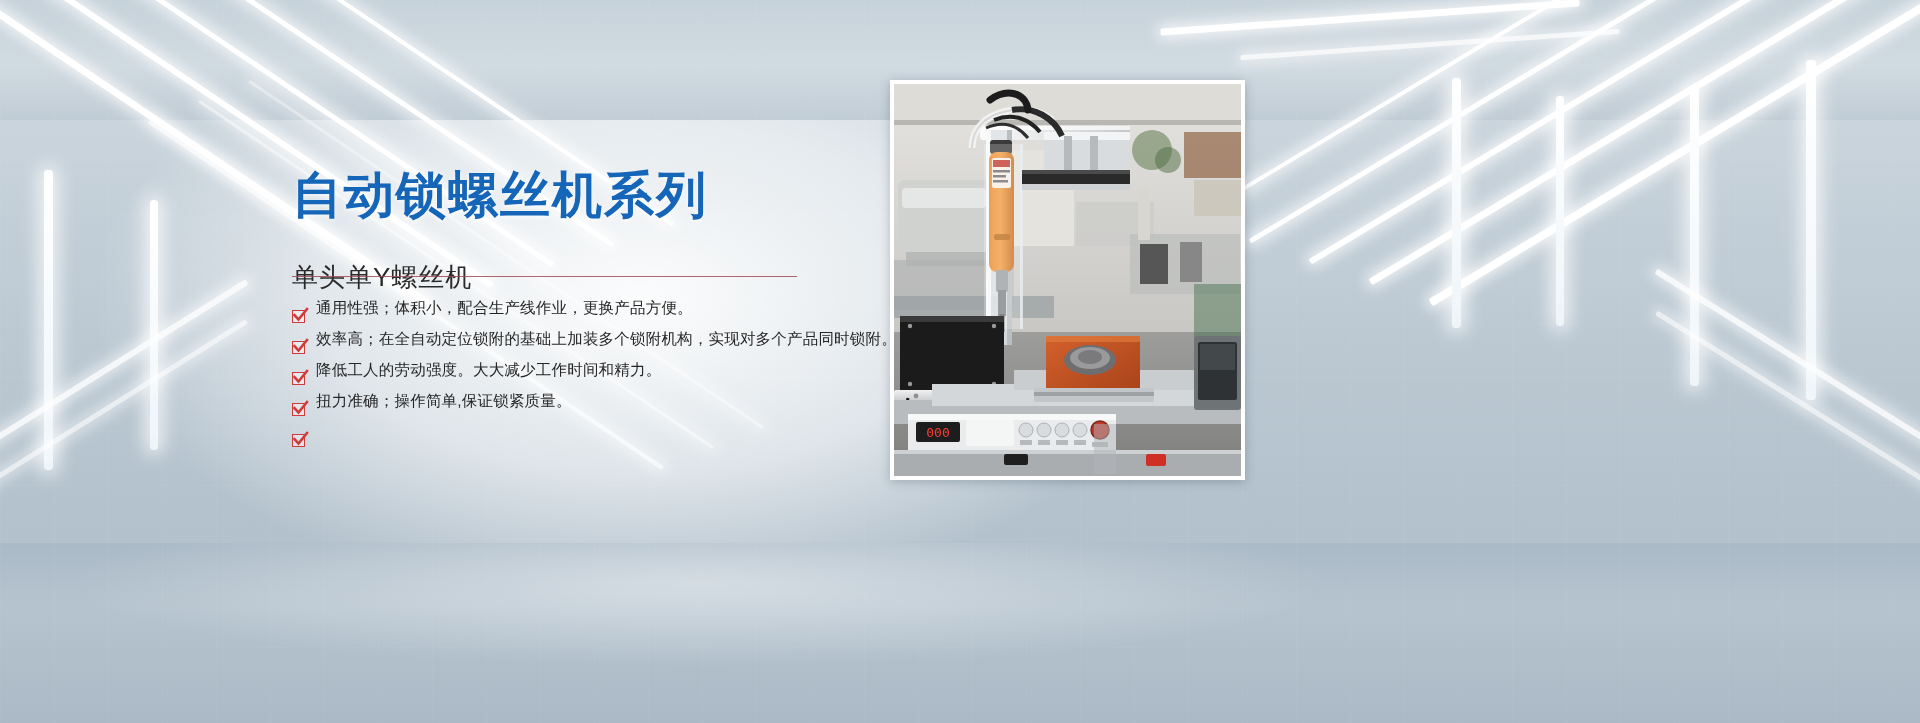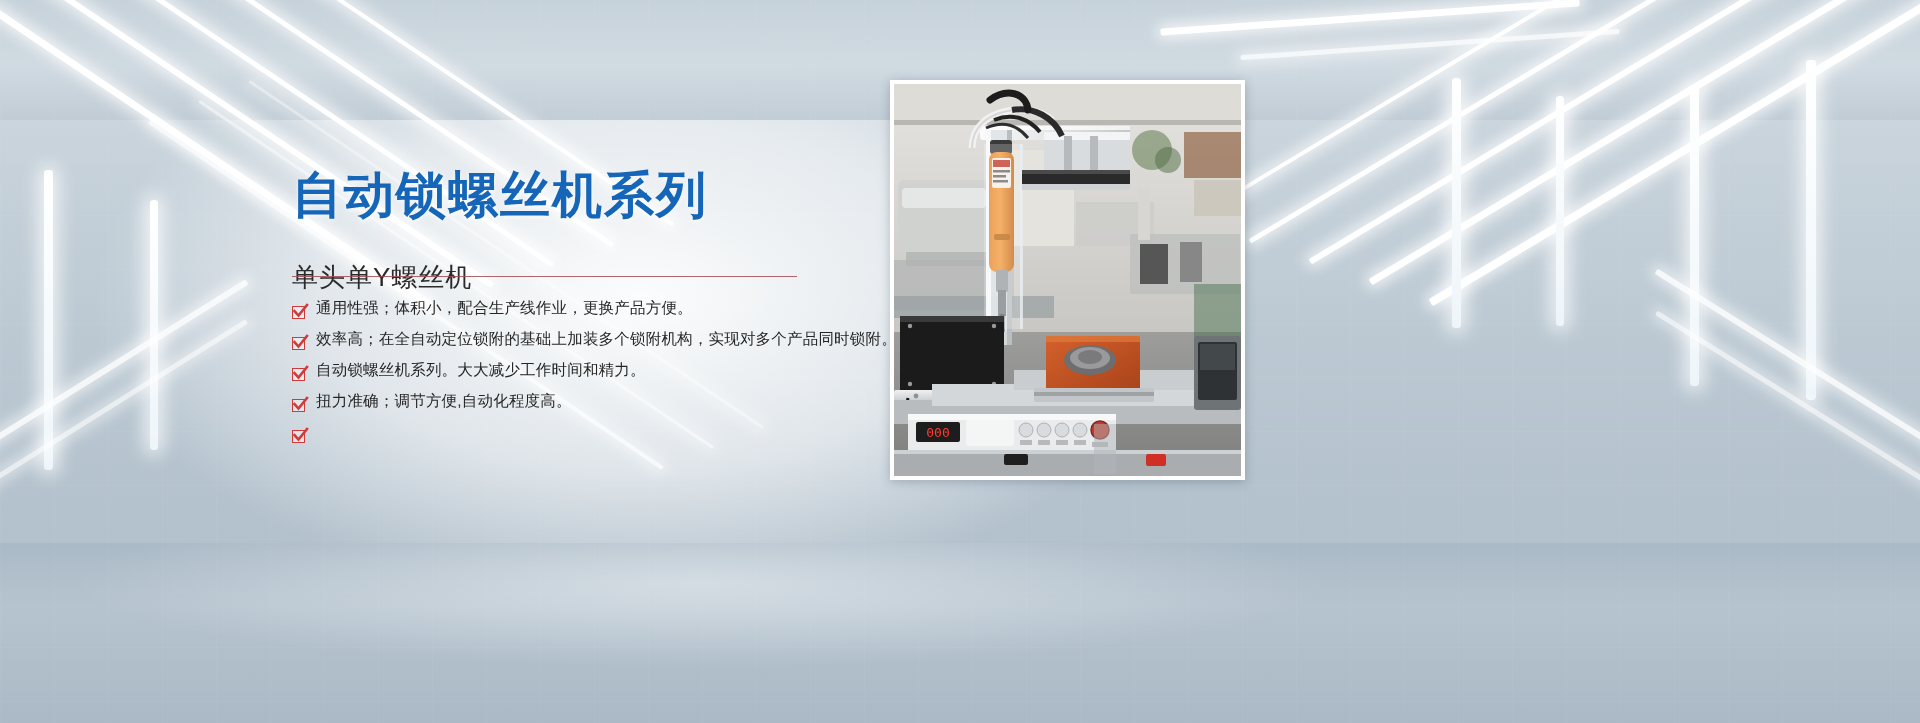--- a/index.html
+++ b/index.html
@@ -63,21 +63,21 @@
     position:absolute;left:292px;top:237px;
     font-size:26px;font-weight:400;color:#2b2b2b;
     letter-spacing:1px;line-height:1;white-space:nowrap;margin-top:27px;
   }
   .divider{
     position:absolute;left:292px;top:276px;width:505px;height:1px;
     background:#a14b52;opacity:.85;
   }
   .features{position:absolute;left:292px;top:292px;width:600px;}
   .feature{
-    position:relative;display:flex;align-items:center;
+    position:relative;display:flex;align-items:flex-end;
     height:31px;line-height:31px;white-space:nowrap;
   }
   .chk{
     position:relative;width:13px;height:13px;flex:0 0 13px;
     margin-top:9px;margin-right:11px;
     border:1px solid #cf3b3b;background:rgba(255,255,255,.35);
     box-sizing:border-box;
   }
   .chk svg{position:absolute;left:-1px;top:-4px;width:17px;height:17px;display:block;}
   .ftext{
@@ -162,29 +162,29 @@
             </svg>
         </span>
         <span class="ftext">效率高；在全自动定位锁附的基础上加装多个锁附机构，实现对多个产品同时锁附。</span>
       </div>
       <div class="feature">
         <span class="chk">
           <svg viewBox="0 0 17 17">
               <path d="M2.5 8 L6.5 12.5 L15 2" stroke="#cf3b3b" stroke-width="2.6" fill="none" stroke-linecap="square"></path>
             </svg>
         </span>
-        <span class="ftext">自动锁螺丝机系列。大大减少工作时间和精力。</span>
-      </div>
-      <div class="feature">
-        <span class="chk">
-          <svg viewBox="0 0 17 17">
-              <path d="M2.5 8 L6.5 12.5 L15 2" stroke="#cf3b3b" stroke-width="2.6" fill="none" stroke-linecap="square"></path>
-            </svg>
-        </span>
-        <span class="ftext">扭力准确；调节方便,自动化程度高。</span>
+        <span class="ftext">降低工人的劳动强度。大大减少工作时间和精力。</span>
+      </div>
+      <div class="feature">
+        <span class="chk">
+          <svg viewBox="0 0 17 17">
+              <path d="M2.5 8 L6.5 12.5 L15 2" stroke="#cf3b3b" stroke-width="2.6" fill="none" stroke-linecap="square"></path>
+            </svg>
+        </span>
+        <span class="ftext">扭力准确；操作简单,保证锁紧质量。</span>
       </div>
       <div class="feature">
         <span class="chk">
           <svg viewBox="0 0 17 17">
               <path d="M2.5 8 L6.5 12.5 L15 2" stroke="#cf3b3b" stroke-width="2.6" fill="none" stroke-linecap="square"></path>
             </svg>
         </span>
       </div>
     </div>
 

